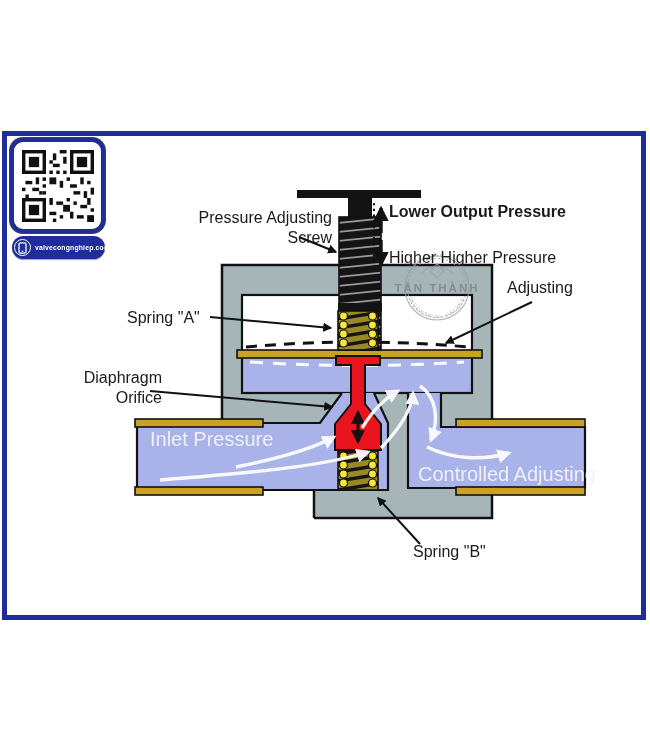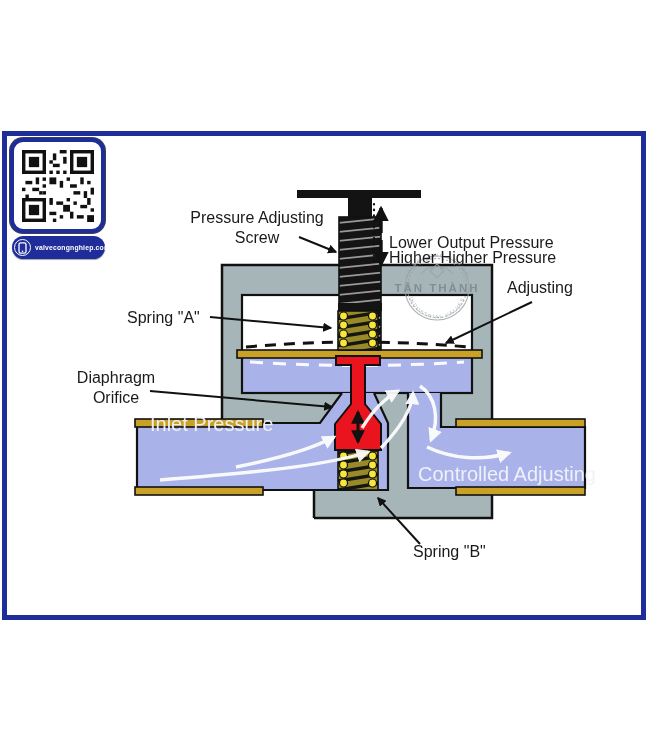--- a/index.html
+++ b/index.html
@@ -29,21 +29,21 @@
   .ud{stroke:#111;stroke-width:3.4;fill:none;marker-end:url(#ahb);}
   .dotline{stroke:#111;stroke-width:2.2;fill:none;stroke-dasharray:.5 5.2;stroke-linecap:round;}
   .dbl{stroke:#111;stroke-width:3;fill:none;marker-start:url(#ahb);marker-end:url(#ahb);}
   .wm{opacity:.85;}
   .wm .wls{stroke:var(--watermark-grey);fill:none;stroke-width:1.1;}
   .wm-ring-text{font-size:5px;letter-spacing:1.4px;fill:var(--watermark-grey);}
   .wm-name{font-size:11.5px;font-weight:bold;letter-spacing:2px;fill:#7e868b;}
 
   
   .lbl{position:absolute;font-size:16px;line-height:20px;color:var(--label-black);white-space:nowrap;}
-  .lbl.wrap{white-space:normal;text-align:center;}
+  .lbl.wrap{white-space:normal;text-align:right;}
   .pipe-lbl{position:absolute;font-size:20px;color:#f2f3fa;opacity:.96;white-space:nowrap;}
 
   
   .qr-box{position:absolute;left:10px;top:138px;width:95px;height:95px;box-sizing:border-box;
           border:4px solid var(--frame-blue);border-radius:13px;background:#fff;
           box-shadow:0 0 0 1px #3a3f55;display:flex;align-items:center;justify-content:center;}
   .qr-pill{position:absolute;left:12px;top:236px;width:93px;height:23px;background:var(--frame-blue);
            border-radius:12px;display:flex;align-items:center;box-shadow:0 1px 1px rgba(0,0,0,.35);}
   .qr-pill .ph{width:17px;height:17px;border-radius:50%;border:1.5px solid #fff;box-sizing:border-box;
            margin-left:2px;display:flex;align-items:center;justify-content:center;flex:0 0 auto;}
@@ -167,26 +167,26 @@
       <path d="M150,391 L332,407"></path>
       <path d="M532,302 L446,343"></path>
       <path d="M420,544 L378,498"></path>
     </g>
     <path d="M381,233 V208" class="ud"></path>
     <path d="M381,240 V265" class="ud"></path>
     <path d="M374,204 V268" class="dotline"></path>
   </svg>
 
   <div class="lbl wrap" style="left:182px;top:208px;width:150px;">Pressure Adjusting Screw</div>
-  <div class="lbl" style="left:389px;top:233px;">Lower Output Pressure</div>
+  <div class="lbl" style="left:389px;top:202px;font-weight:bold;">Lower Output Pressure</div>
   <div class="lbl" style="left:389px;top:248px;">Higher Higher Pressure</div>
   <div class="lbl" style="left:507px;top:278px;">Adjusting</div>
   <div class="lbl" style="left:127px;top:308px;">Spring "A"</div>
   <div class="lbl wrap" style="left:70px;top:368px;width:92px;">Diaphragm Orifice</div>
-  <div class="pipe-lbl" style="left:150px;top:413px;">Inlet Pressure</div>
+  <div class="pipe-lbl" style="left:150px;top:428px;">Inlet Pressure</div>
   <div class="pipe-lbl" style="left:418px;top:463px;">Controlled Adjusting</div>
   <div class="lbl" style="left:413px;top:542px;">Spring "B"</div>
 
   <div class="qr-box">
     <svg width="72" height="72" viewBox="0 0 84 84">
       <g fill="#111">
         <rect x="0" y="0" width="28" height="28"></rect>
           <rect x="56" y="0" width="28" height="28"></rect>
           <rect x="0" y="56" width="28" height="28"></rect>
         <rect x="4" y="4" width="20" height="20" fill="#fff"></rect>

